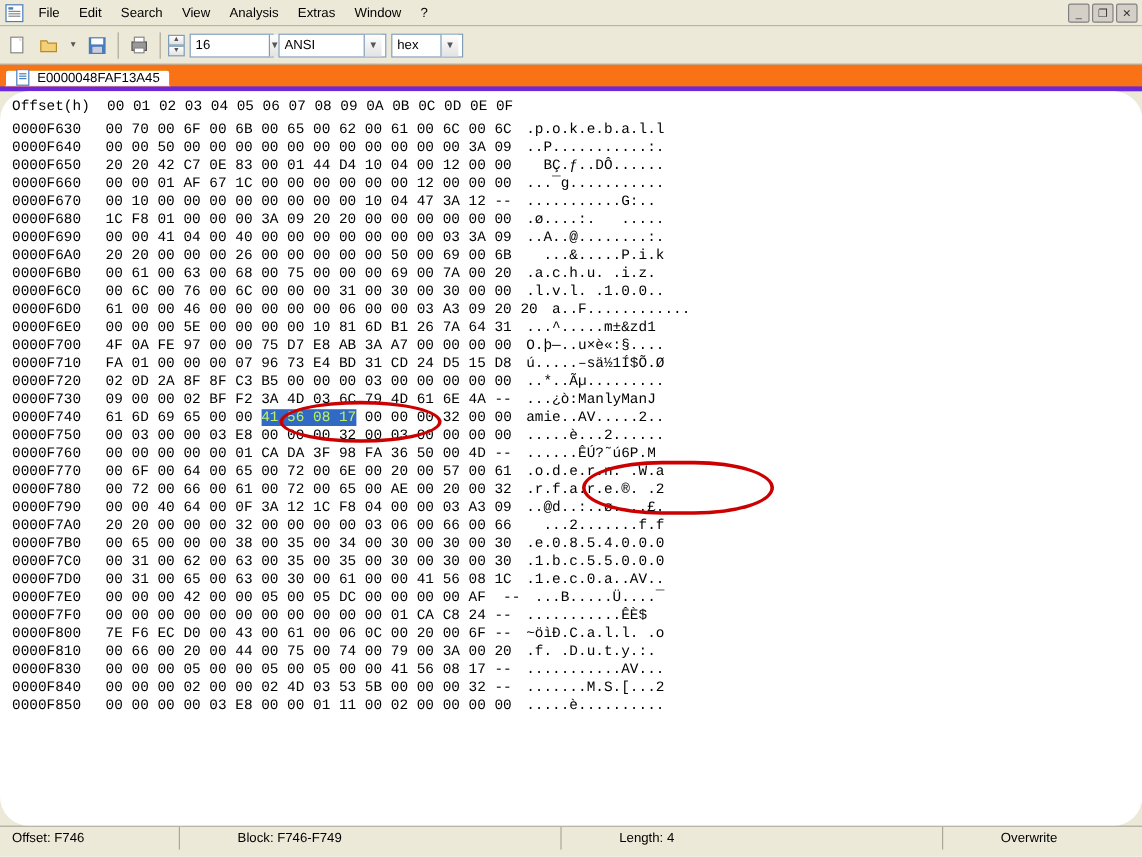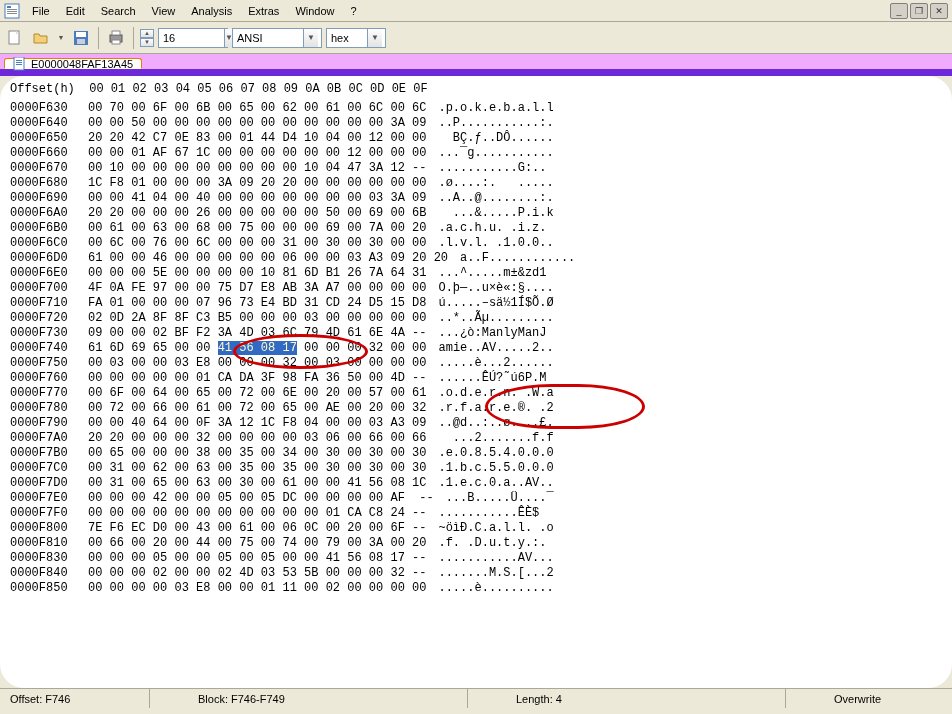--- a/index.html
+++ b/index.html
@@ -75,23 +75,23 @@
     display:inline-flex;
   }
   .spin .spinbtns { display:flex;flex-direction:column; }
   .spin .spinbtns div{
     width:14px;height:9px;border:1px solid #7f9db9;
     background:linear-gradient(#fefefe,#e3e3e3);
     font-size:6px;display:flex;align-items:center;justify-content:center;color:#555;
   }
   .tabbar {
     display:flex;
-    background:#f0abfc;
+    background:#f97316;
     padding: 4px 0 0 4px;
-    border-bottom: 7px solid #6d28d9;
+    border-bottom: 4px solid #6d28d9;
     height: 22px;
   }
   .tab {
     display:flex; align-items:center; gap:4px;
     border:1px solid #e87b00;
     border-bottom:1px solid #fff;
     background:#fff;
     padding:2px 8px;
     font-size:11px;
     border-radius: 3px 3px 0 0;
@@ -107,21 +107,21 @@
     overflow: hidden;
     position: relative;
     border-radius: 24px;
   }
   .row { white-space: pre; }
   .offhead { color:#000; }
   .offset { color:#000; }
   .bytes { color:#000; margin-left: 6px; }
   .ascii { color:#000; margin-left: 12px; }
   .sel {
-    background:#316ac5; color:#fef9c3;font-family:Liberation Mono, monospace;
+    background:#316ac5; color:#bef264;font-family:Liberation Mono, monospace;
   }
   .statusbar {
     display:flex;
     background:#ece9d8;
     border-top:1px solid #aca899;
     height:20px;
     align-items:center;
     font-size:11px;
     gap:38px;
   }

